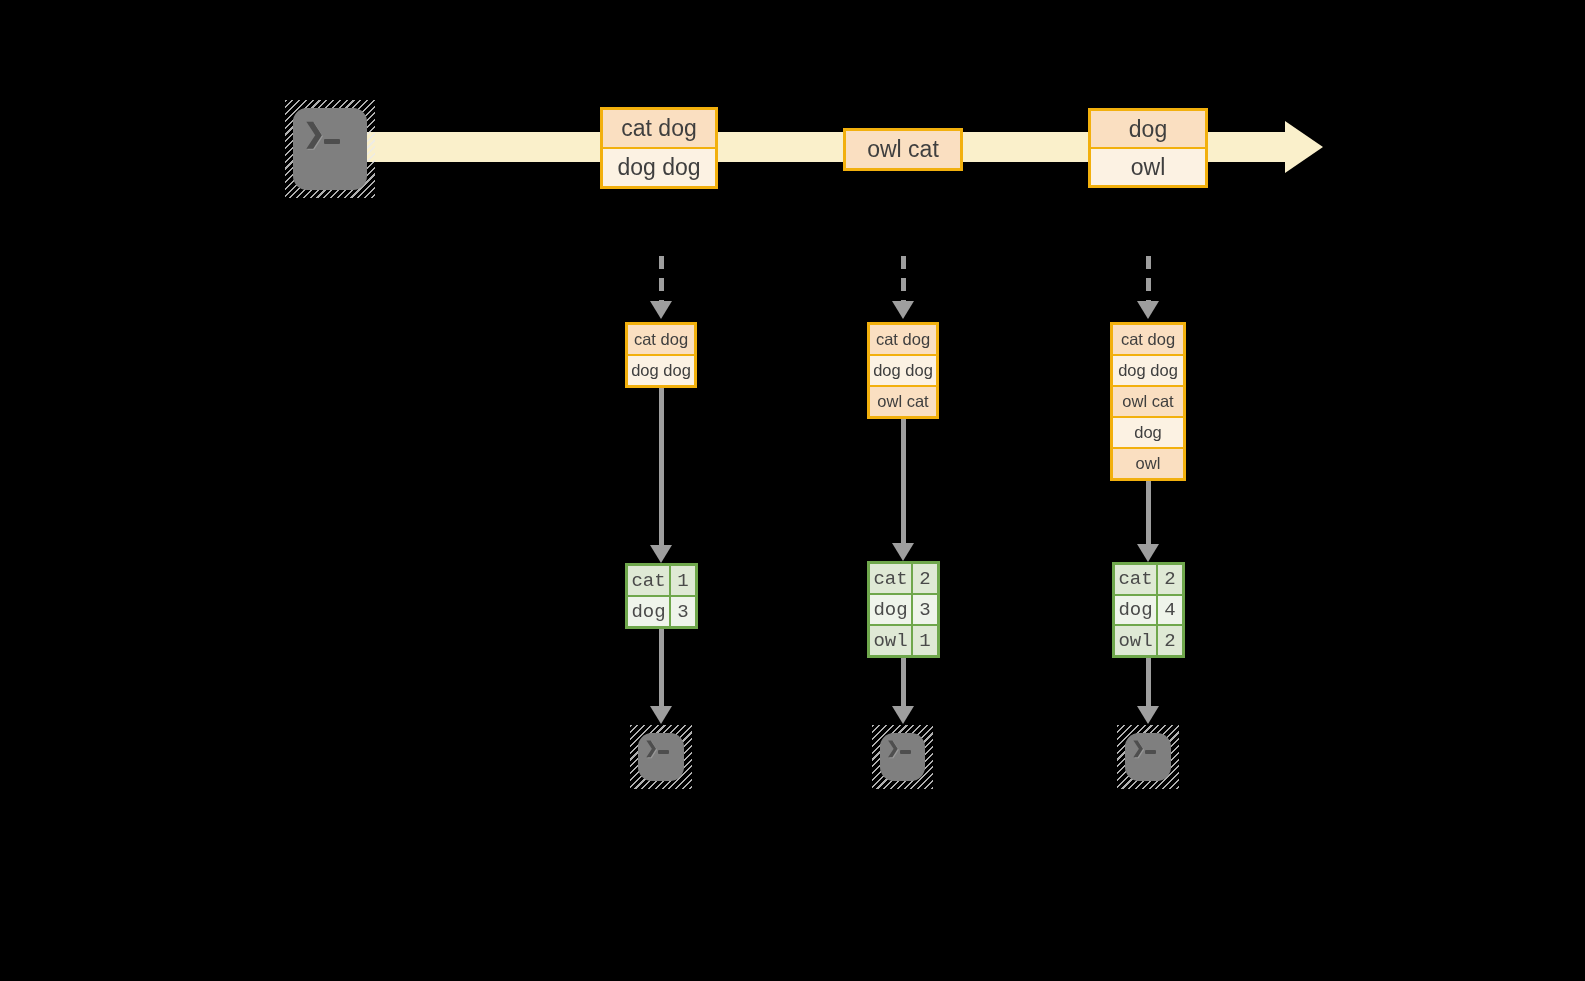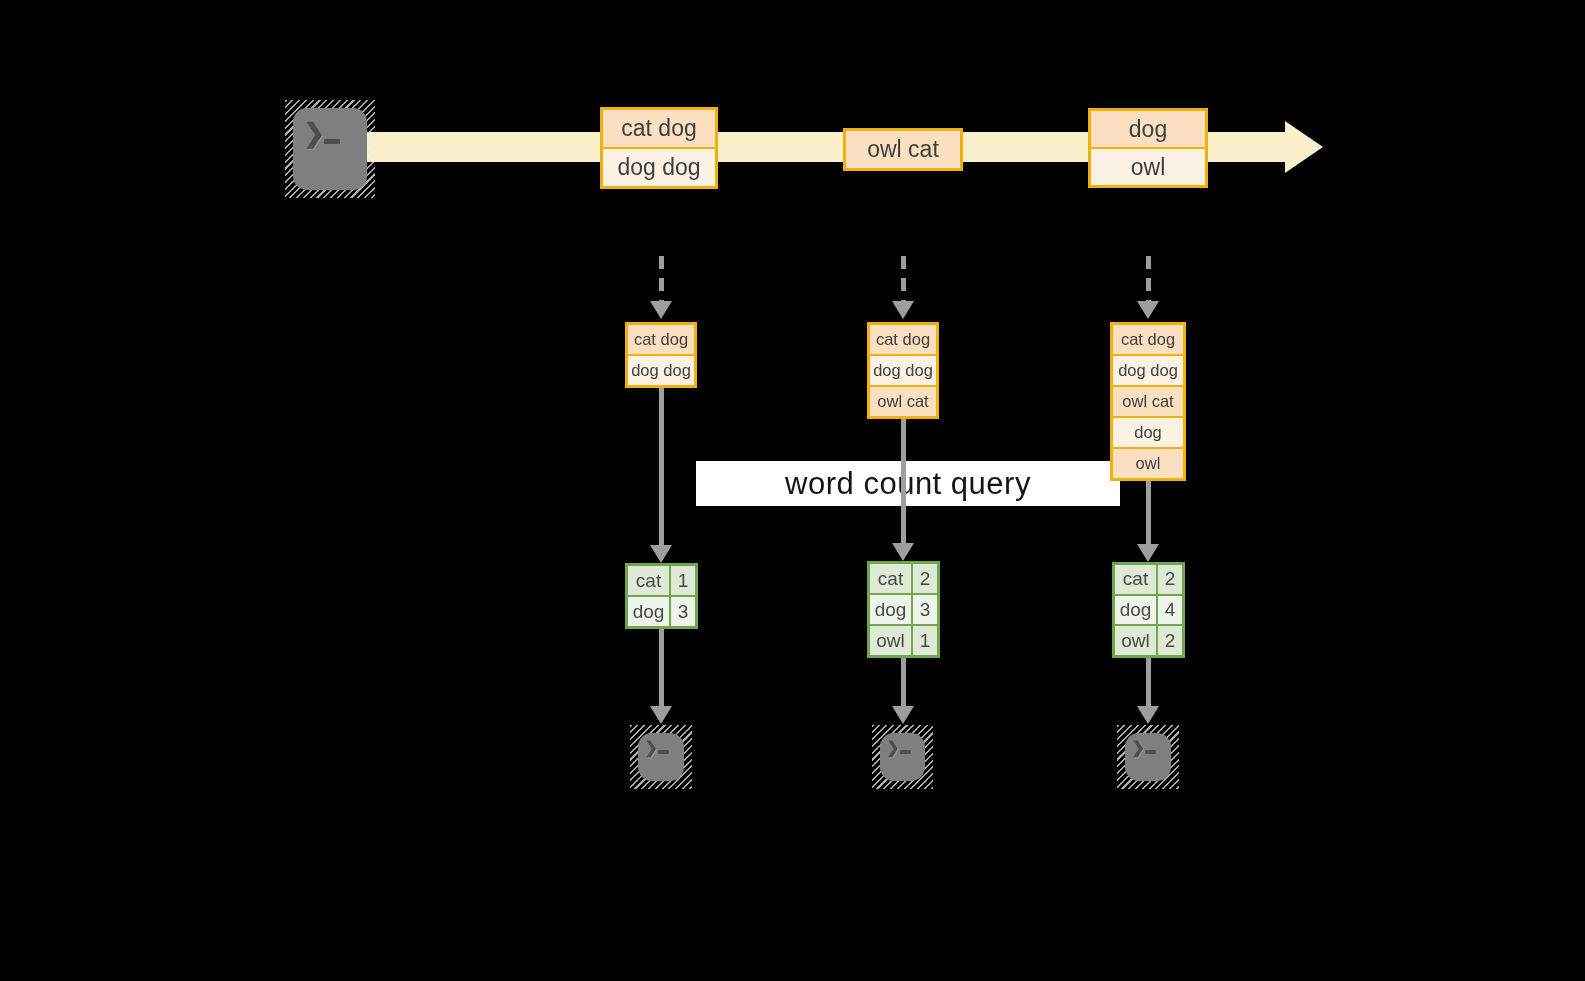--- a/index.html
+++ b/index.html
@@ -39,21 +39,21 @@
   .batch .row{font-size:23px;}
   .batch1{left:600px;top:107px;width:118px;height:82px;z-index:2;}
   .batch2{left:843px;top:128px;width:120px;height:43px;z-index:2;}
   .batch3{left:1088px;top:108px;width:120px;height:80px;z-index:2;}
   .stack .row{font-size:16.5px;}
   .stack1{left:625px;top:322px;width:72px;height:66px;}
   .stack2{left:867px;top:322px;width:72px;height:97px;}
   .stack3{left:1110px;top:322px;width:76px;height:159px;}
   
   .gtable{position:absolute;box-sizing:border-box;border:3px solid var(--green);background:var(--green);
-        display:grid;grid-template-columns:1fr 24px;gap:2px;z-index:4;}
+        display:grid;grid-template-columns:1fr 24px;gap:2px;z-index:4;font-family:Liberation Mono, monospace;}
   .gtable .cell{display:flex;align-items:center;justify-content:center;font-size:19px;
         color:#4a4a4a;background:var(--green-fill-light);}
   .gtable .cell.dark{background:var(--green-fill-dark);}
   .t1{left:625px;top:563px;width:73px;height:66px;}
   .t2{left:867px;top:561px;width:73px;height:97px;}
   .t3{left:1112px;top:562px;width:73px;height:96px;}
   
   .vdash{position:absolute;width:5px;z-index:3;background:
      repeating-linear-gradient(to bottom, var(--arrow-gray) 0 13px, rgba(0,0,0,0) 13px 22px);}
   .vline{position:absolute;width:5px;background:var(--arrow-gray);z-index:3;}
@@ -109,21 +109,20 @@
       <div class="row alt0">owl cat</div>
     </div>
   <div class="obox stack stack3">
       <div class="row alt0">cat dog</div>
       <div class="row alt1">dog dog</div>
       <div class="row alt0">owl cat</div>
       <div class="row alt1">dog</div>
       <div class="row alt0">owl</div>
     </div>
 
-  <div class="banner">word count query</div>
 
   <div class="vline" style="left:659px;top:388px;height:158px;"></div>
   <div class="vhead" style="left:650px;top:545px;"></div>
   <div class="vline" style="left:901px;top:419px;height:125px;"></div>
   <div class="vhead" style="left:892px;top:543px;"></div>
   <div class="vline" style="left:1146px;top:481px;height:64px;"></div>
   <div class="vhead" style="left:1137px;top:544px;"></div>
 
   <div class="gtable t1">
       <div class="cell label dark">cat</div>

